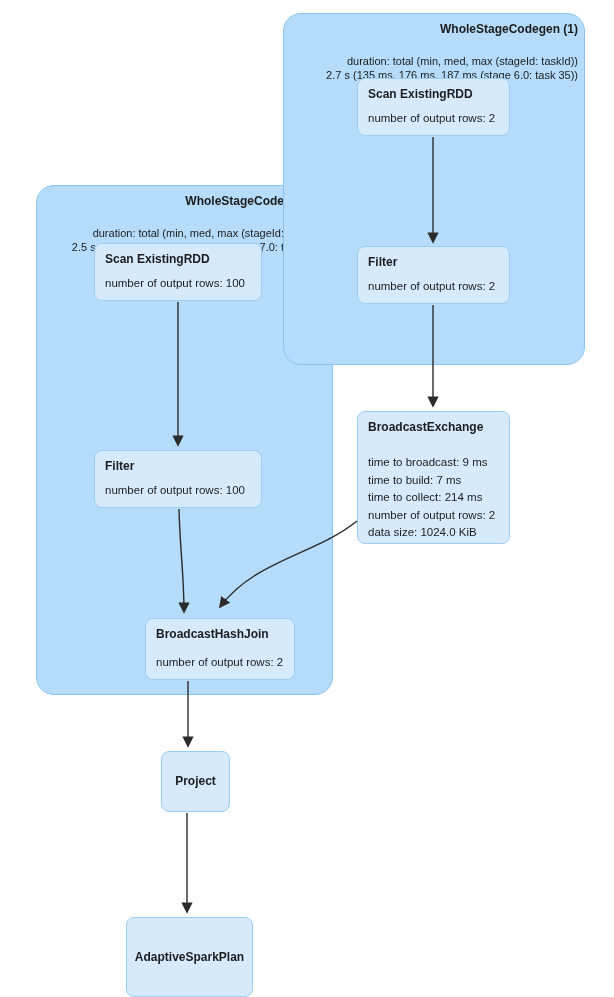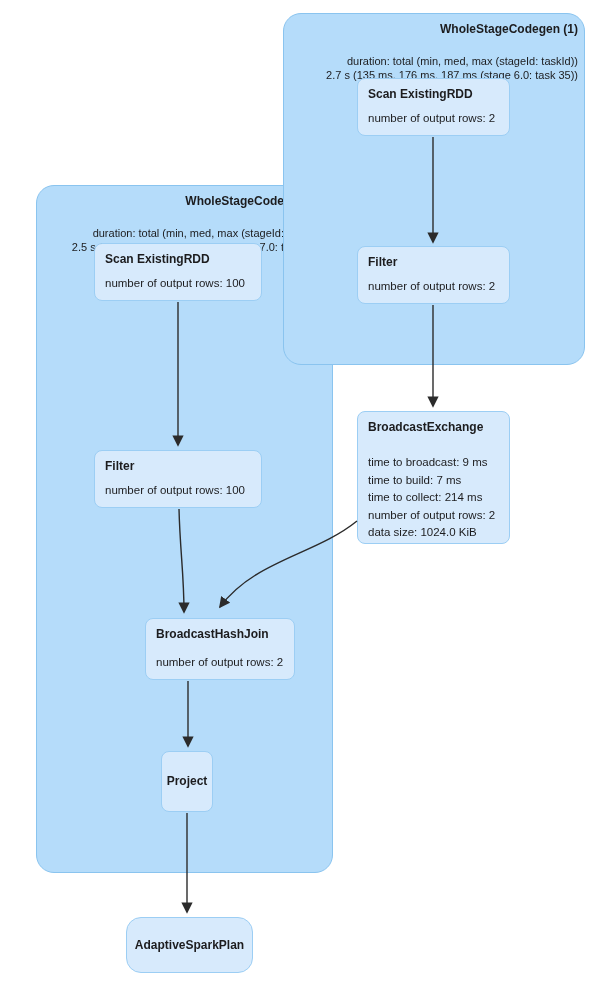--- a/index.html
+++ b/index.html
@@ -14,21 +14,21 @@
   html,body{background:#ffffff;}
   body{font-family:"Liberation Sans", sans-serif;color:var(--text);}
   .canvas{position:relative;width:614px;height:997px;background:#ffffff;overflow:hidden;}
 
   .cluster{
     position:absolute;
     background:var(--cluster-fill);
     border:1px solid var(--cluster-border);
     border-radius:18px;
   }
-  .cluster-wsc2{left:36px;top:185px;width:297px;height:688px;z-index:1;}
+  .cluster-wsc2{left:36px;top:185px;width:297px;height:510px;z-index:1;}
   .cluster-wsc1{left:283px;top:13px;width:302px;height:352px;z-index:2;}
 
   .cluster-header{position:absolute;top:8px;text-align:right;white-space:nowrap;}
   .cluster-wsc1 .cluster-header{left:0;width:294px;}
   .cluster-wsc2 .cluster-header{left:0;width:247px;}
   .cluster-title{font-size:12px;font-weight:bold;line-height:14px;}
   .cluster-duration{margin-top:18px;font-size:11px;line-height:14px;}
 
   .node{
     position:absolute;
@@ -46,22 +46,22 @@
   .node-metric{font-size:11.5px;line-height:13px;}
   .node-metrics div{font-size:11.5px;line-height:17.5px;}
   .node-center{justify-content:center;align-items:center;padding:0;}
 
   .n-wsc1-scan   {left:357px;top:78px; width:153px;height:58px;}
   .n-wsc1-filter {left:357px;top:246px;width:153px;height:58px;}
   .n-exchange    {left:357px;top:411px;width:153px;height:133px;gap:20px;}
   .n-wsc2-scan   {left:94px; top:243px;width:168px;height:58px;}
   .n-wsc2-filter {left:94px; top:450px;width:168px;height:58px;}
   .n-join        {left:113px;top:618px;width:150px;height:62px;margin-left:32px;}
-  .n-project     {left:161px;top:751px;width:52px; height:61px;text-align:right;}
-  .n-adaptive    {left:126px;top:917px;width:127px;height:56px;border-radius:15px;}
+  .n-project     {left:161px;top:751px;width:69px; height:61px;text-align:right;}
+  .n-adaptive    {left:126px;top:917px;width:127px;height:80px;}
 
   svg.edges{position:absolute;left:0;top:0;z-index:4;pointer-events:none;}
   svg.edges path.edge{fill:none;stroke:var(--arrow);stroke-width:1.4;}
   svg.edges .ah{fill:var(--arrow);}
 </style>
 </head>
 <body>
 
 <div class="canvas">
 

